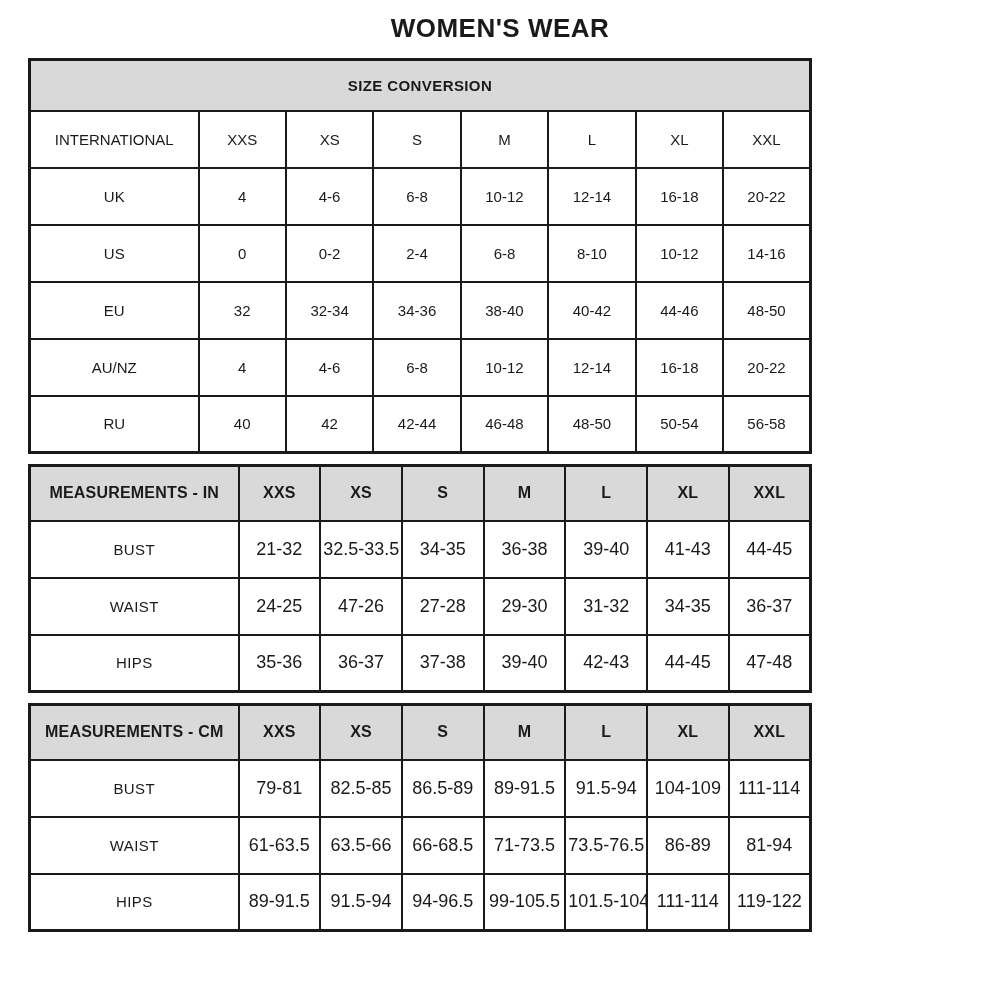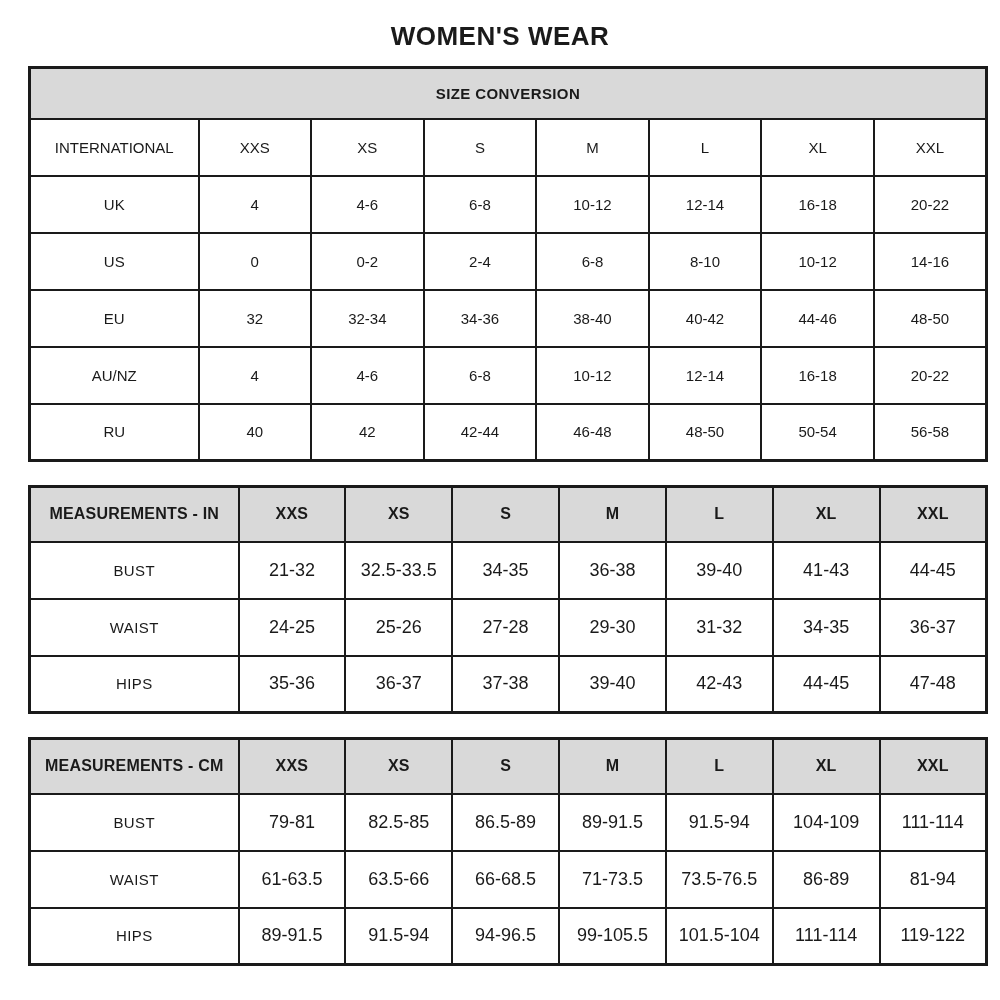--- a/index.html
+++ b/index.html
@@ -10,32 +10,32 @@
     width: 1000px;
     height: 1000px;
     font-family: "Liberation Sans", sans-serif;
     color: #1a1a1a;
   }
   .page {
     width: 1000px;
     padding: 13px 28px 0 28px;
   }
   .title {
-    margin: 8px 0 14px 0;
+    margin: 0 0 14px 0;
     text-align: center;
     font-size: 26px;
     font-weight: 700;
     letter-spacing: 0.5px;
   }
   table.tbl {
-    width: 960px;
+    width: 784px;
     table-layout: fixed;
     border-collapse: collapse;
     border: 3px solid #1a1a1a;
-    margin-bottom: 23px;
+    margin-bottom: 10px;
   }
   .tbl th, .tbl td {
     border: 2px solid #1a1a1a;
     text-align: center;
     vertical-align: middle;
     padding: 0 2px;
     font-weight: 400;
     overflow: hidden;
     white-space: nowrap;
   }
@@ -169,21 +169,21 @@
           <td>32.5-33.5</td>
           <td>34-35</td>
           <td>36-38</td>
           <td>39-40</td>
           <td>41-43</td>
           <td>44-45</td>
         </tr>
         <tr>
           <td class="label-cell">WAIST</td>
           <td>24-25</td>
-          <td>25-26</td>
+          <td>47-26</td>
           <td>27-28</td>
           <td>29-30</td>
           <td>31-32</td>
           <td>34-35</td>
           <td>36-37</td>
         </tr>
         <tr>
           <td class="label-cell">HIPS</td>
           <td>35-36</td>
           <td>36-37</td>

